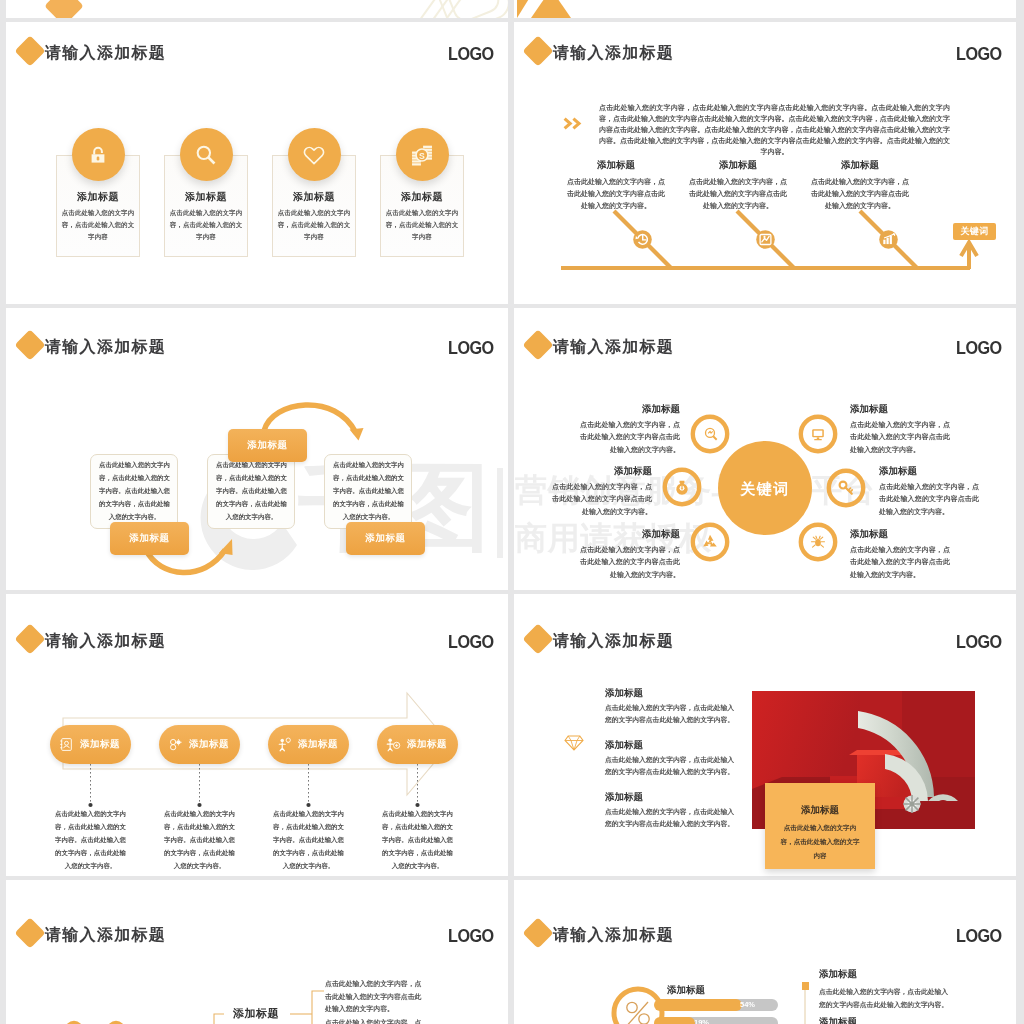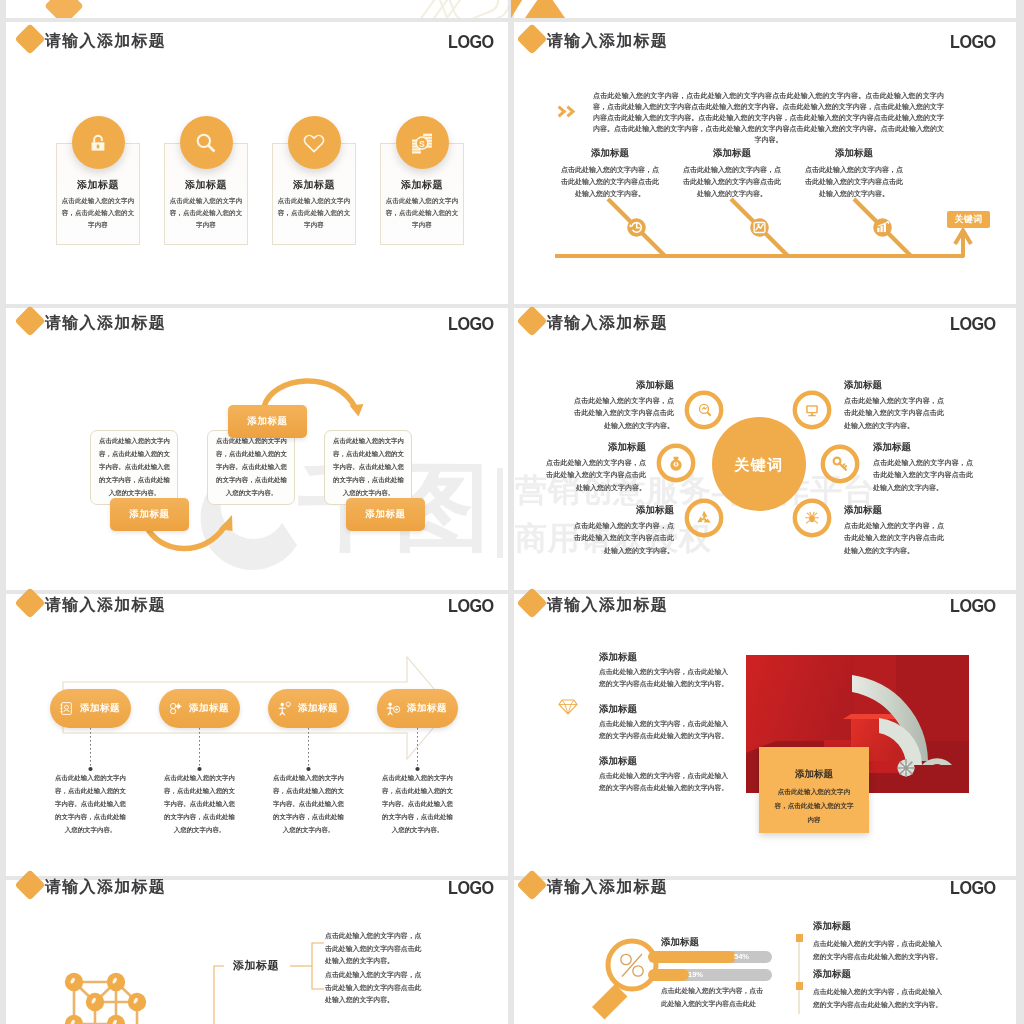--- a/index.html
+++ b/index.html
@@ -2,21 +2,21 @@
 <html><head>
 <meta charset="utf-8">
 <style>
   html,body{margin:0;padding:0;}
   body{width:1024px;height:1024px;background:#e6e6e7;font-family:"Liberation Sans",sans-serif;overflow:hidden;}
   .page{position:absolute;left:0;top:0;width:1024px;height:1024px;overflow:hidden;background:#e6e6e7;}
   .whitegrid{position:absolute;left:6px;top:-264px;width:1011px;z-index:0;}
   .whiterow{display:flex;gap:6px;margin-bottom:4px;}
   .whitecell{width:502px;height:282px;background:#fff;flex:none;}
   .grid{position:absolute;left:6px;top:-264px;width:1011px;z-index:2;}
-  .row{display:flex;margin-bottom:0;}
+  .row{display:flex;gap:6px;margin-bottom:12px;}
   .slide{width:502px;height:282px;background:transparent;position:relative;overflow:hidden;flex:none;}
   .hdr-dia{position:absolute;left:13px;top:10px;width:22px;height:22px;background:#f0ac4a;transform:rotate(45deg);border-radius:4px;}
   .hdr-title{position:absolute;left:39px;top:15px;font-size:16px;font-weight:bold;color:#3d3d3f;letter-spacing:1.3px;line-height:16px;white-space:nowrap;}
   .hdr-logo{position:absolute;right:14px;top:15px;font-size:18px;font-weight:bold;color:#333;letter-spacing:-0.6px;line-height:18px;transform:scaleX(0.9);transform-origin:right center;}
   .wm{position:absolute;pointer-events:none;color:#eeeeee;font-weight:bold;white-space:nowrap;}
   .wm-layer{position:absolute;left:0;top:0;width:1024px;height:1024px;pointer-events:none;z-index:1;}
 
   
   .s1-card{position:absolute;top:125px;width:84px;height:102px;border:1px solid #e8dfcf;box-sizing:border-box;background:linear-gradient(180deg,#fcfbf9,#fdfdfd);}
   .s1-circ{position:absolute;top:98px;width:53px;height:53px;border-radius:50%;background:#f0ac4a;box-shadow:0 4px 8px rgba(0,0,0,.14);display:flex;align-items:center;justify-content:center;}

